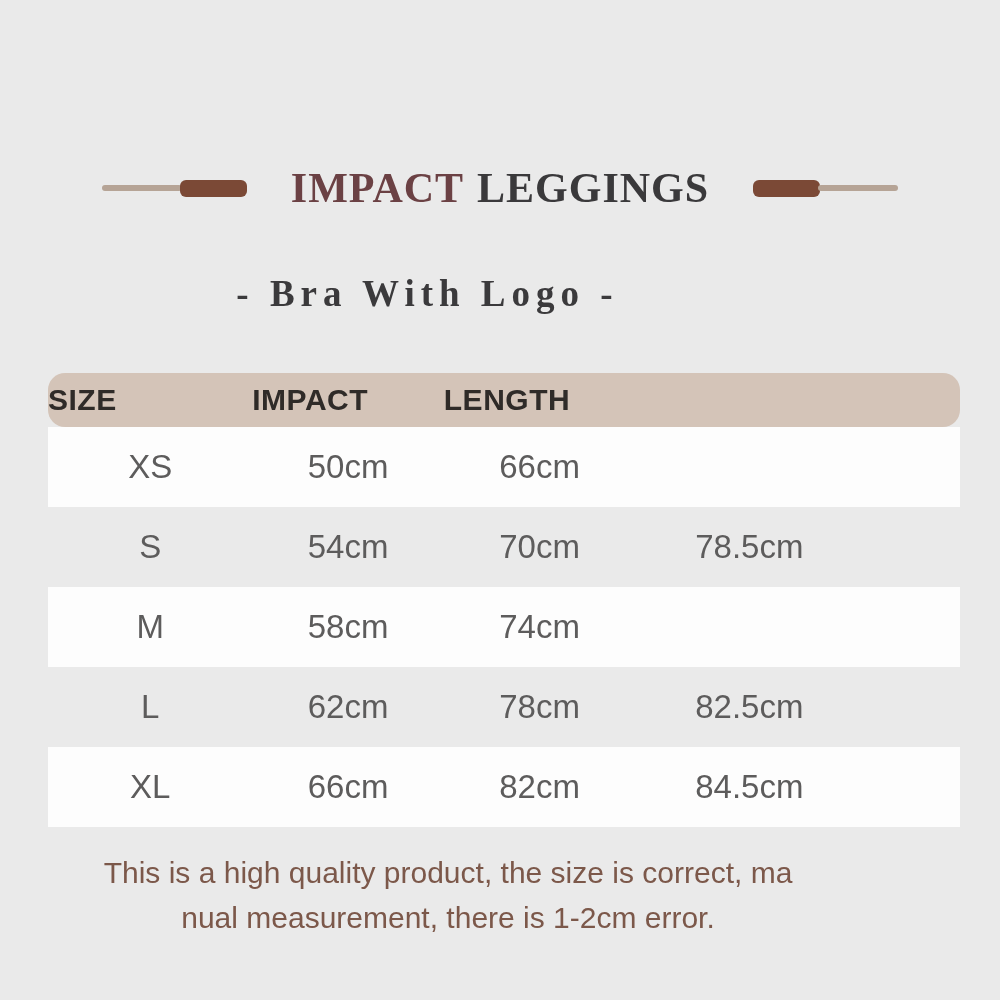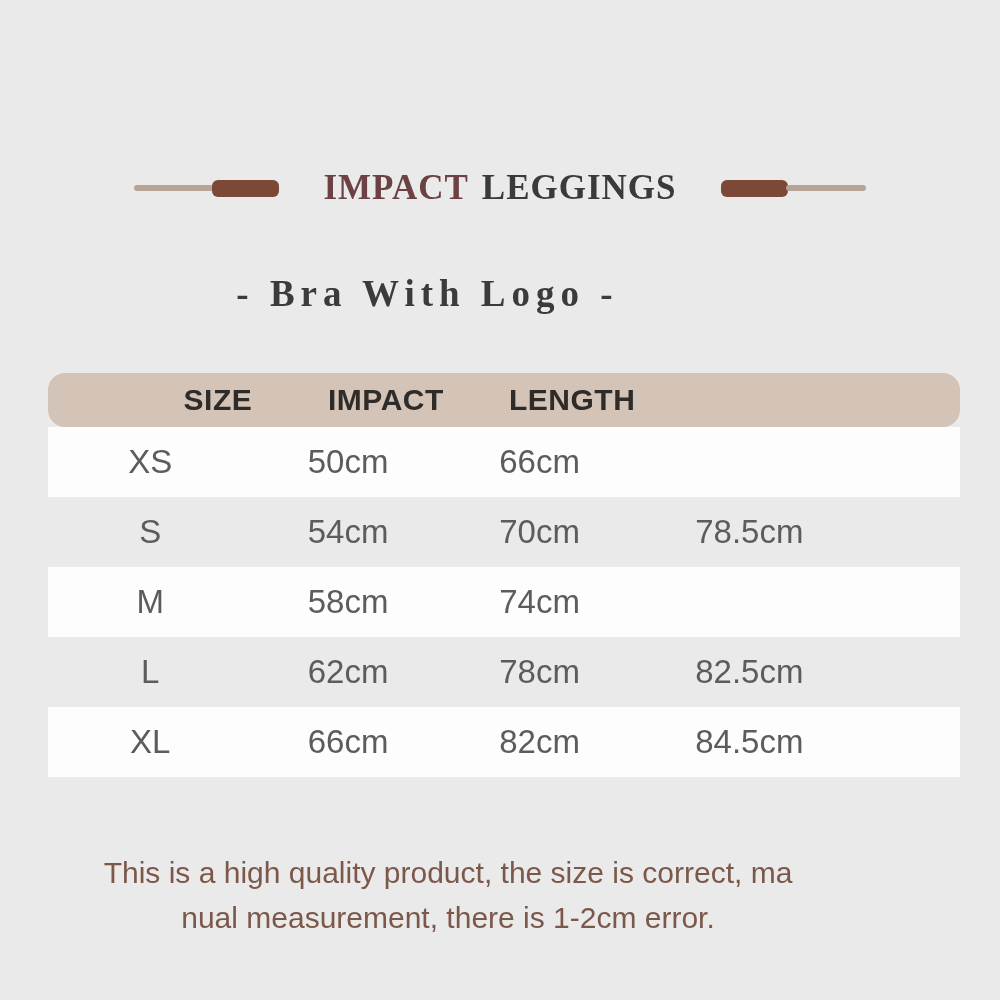--- a/index.html
+++ b/index.html
@@ -43,21 +43,21 @@
     background: #7b4936;
     border-radius: 6px;
   }
   .decor-left .thin { margin-right: -2px; }
   .decor-right .thin { margin-left: -2px; }
 
   .title {
     margin: 11px;
     font-family: "Liberation Serif", serif;
     font-weight: bold;
-    font-size: 35px;
+    font-size: 42px;
     letter-spacing: 1px;
     line-height: 56px;
     white-space: nowrap;
   }
   .title .t1 { color: #6b4144; }
   .title .t2 { color: #3a393b; margin-left: 13px; }
 
   
   .subtitle {
     position: absolute;
@@ -84,28 +84,28 @@
     display: grid;
     grid-template-columns: 22.4% 21% 21% 25% 10.6%;
     align-items: center;
   }
   .thead {
     height: 54px;
     background: #d4c4b8;
     border-radius: 17px;
   }
   .thead .cell {
-    text-align: right;
+    text-align: left;
     font-size: 30px;
     font-weight: bold;
     color: #2f2b28;
     letter-spacing: 0.5px;
   }
   .trow {
-    height: 70px;
+    height: 80px;
     font-size: 33px;
     color: #5d5c5c;
   }
   .trow .cell {
     text-align: center;
   }
   .trow.band {
     background: #fdfdfd;
   }
 

